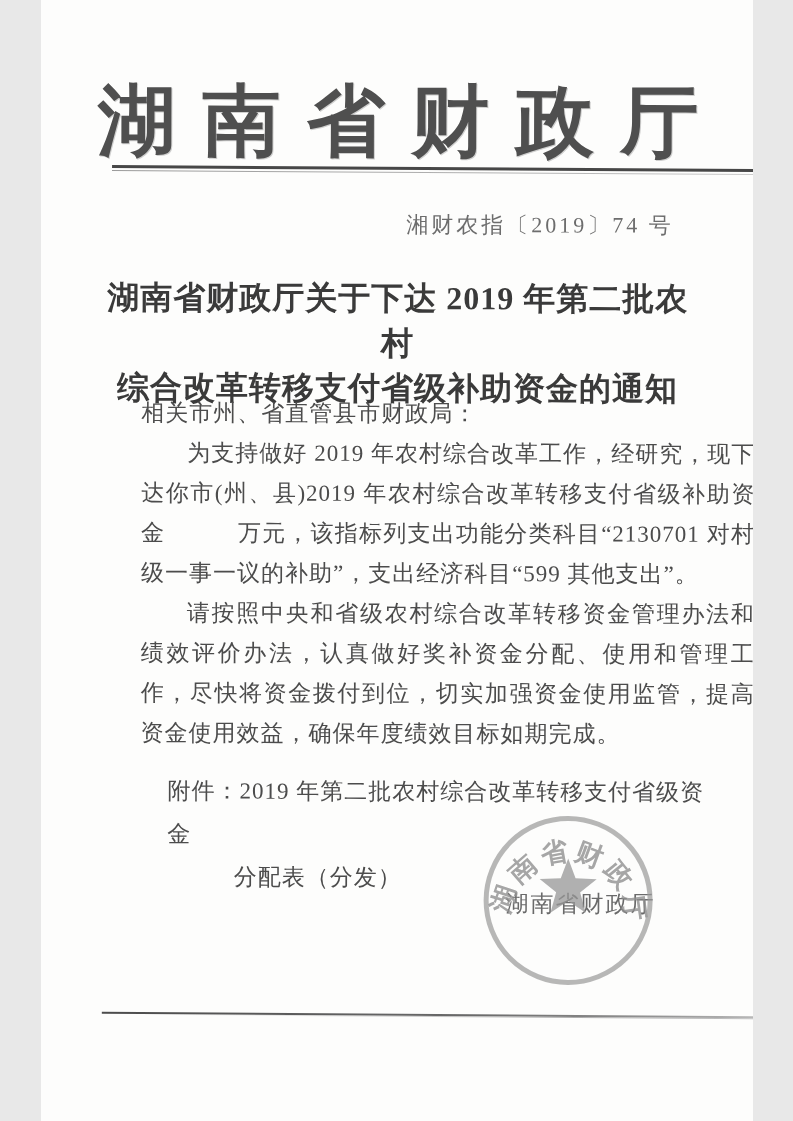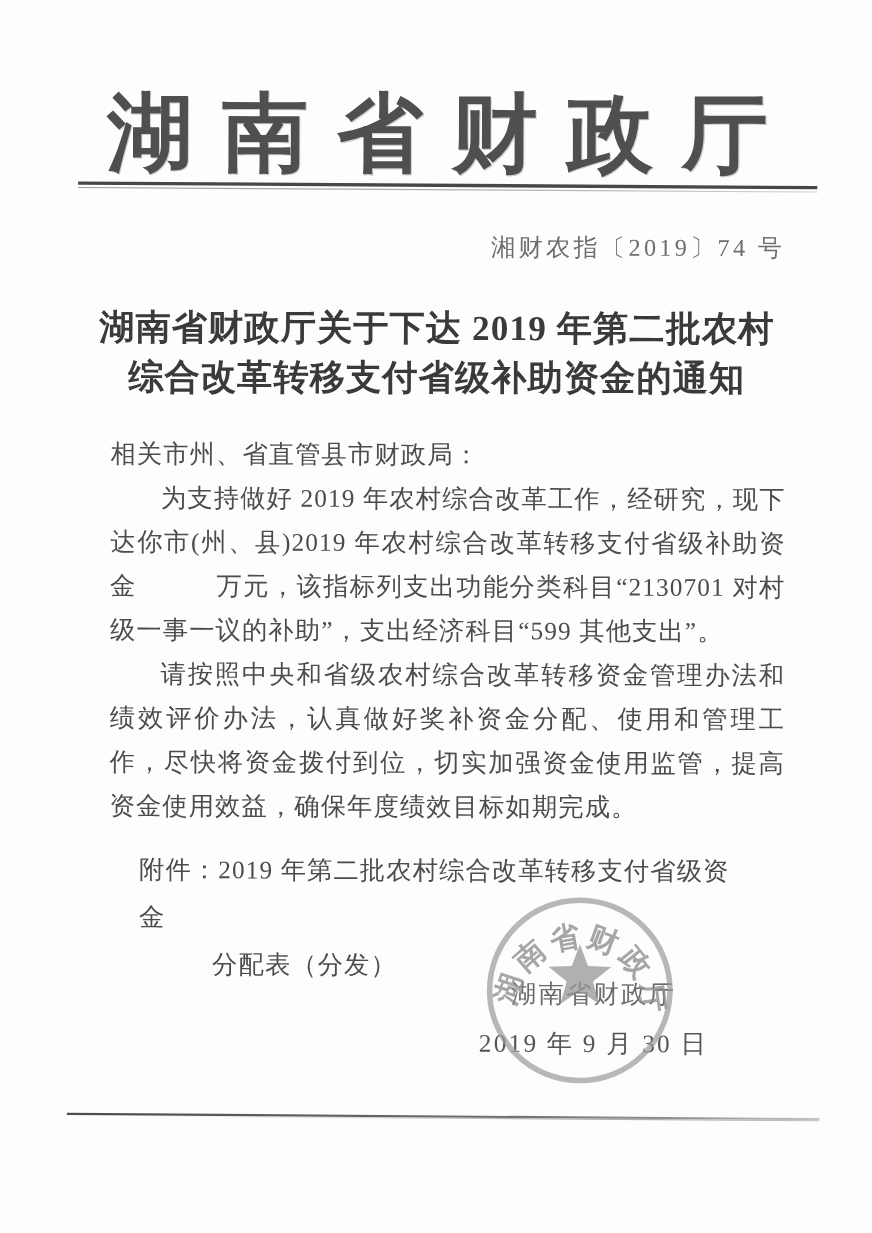--- a/index.html
+++ b/index.html
@@ -1,18 +1,18 @@
 <!DOCTYPE html>
 <html><head>
 <meta charset="utf-8">
 <style>
   html,body{margin:0;padding:0;background:#e8e8e8;}
   .page{
     position:relative;
-    width:793px;height:1121px;
+    width:712px;height:1121px;
     margin:0 auto;
     background:#fdfdfc;
     overflow:hidden;
     font-family:"Liberation Serif","DejaVu Serif",serif;
   }
   .scan{position:absolute;inset:0;transform:rotate(0.15deg);}
   .masthead{
     position:absolute;top:70px;left:0;right:0;
     text-align:center;
     font-size:78px;font-weight:700;
@@ -98,21 +98,20 @@
       <p class="indent">请按照中央和省级农村综合改革转移资金管理办法和绩效评价办法，认真做好奖补资金分配、使用和管理工作，尽快将资金拨付到位，切实加强资金使用监管，提高资金使用效益，确保年度绩效目标如期完成。</p>
     </div>
 
     <div class="attachment">
       <div class="att-line1">附件：2019 年第二批农村综合改革转移支付省级资金</div>
       <div class="att-line2">分配表（分发）</div>
     </div>
 
     <div class="signature">
       <div class="agency">湖南省财政厅</div>
-      <div class="date">2019 年 9 月 30 日</div>
     </div>
 
     <svg class="seal" viewBox="0 0 176 176">
       <circle cx="88" cy="88" r="82" fill="none" stroke="#9a9a9a" stroke-width="5" opacity="0.8"></circle>
       <path id="sealArc" d="M 30,106 A 58,58 0 0 1 146,106" fill="none"></path>
       <text font-size="27" font-weight="bold" fill="#8f8f8f" opacity="0.9" letter-spacing="4" font-family="Liberation Serif, DejaVu Serif, serif">
         <textPath href="#sealArc" startOffset="3">湖南省财政厅</textPath>
       </text>
       <polygon fill="#979797" opacity="0.85" points="88,46 95.4,65.8 116.5,66.7 100,79.9 105.6,100.3 88,88.6 70.4,100.3 76,79.9 59.5,66.7 80.6,65.8"></polygon>
     </svg>

